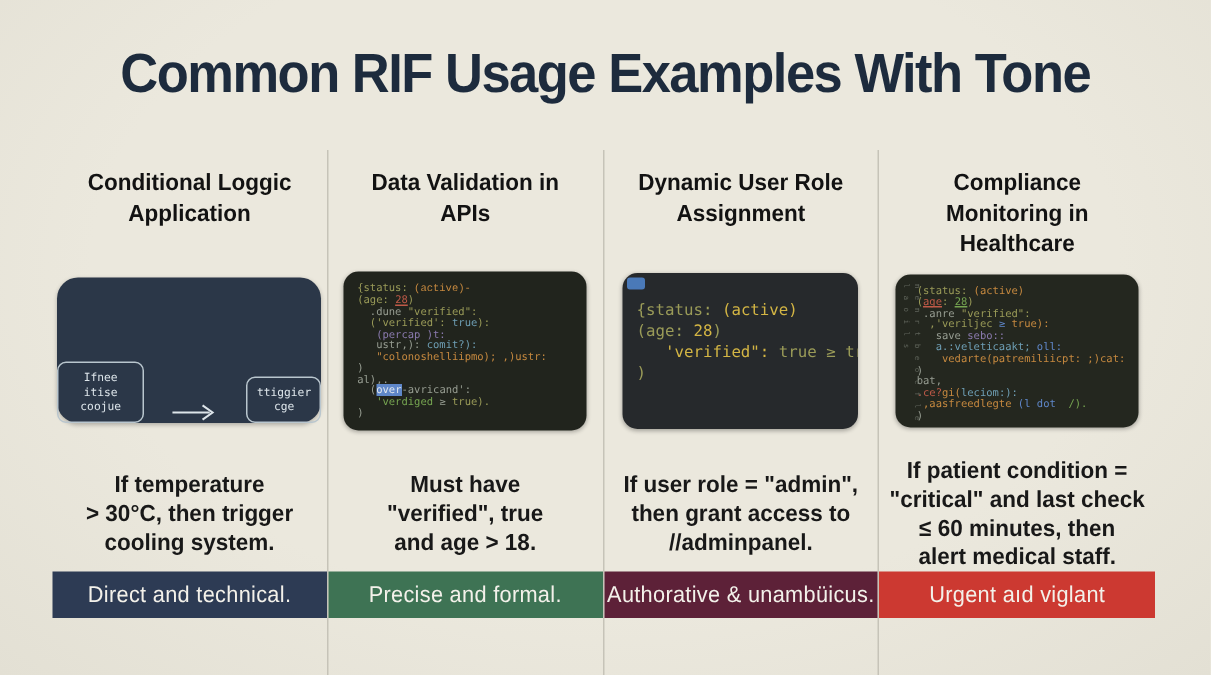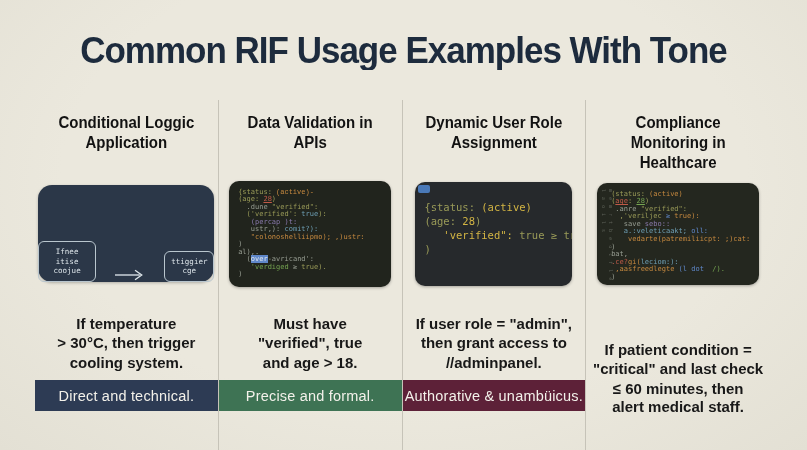--- a/index.html
+++ b/index.html
@@ -189,16 +189,19 @@
             <div class="code-line"><span style="color: rgb(198, 137, 63); margin-top: 24px;"> ,aasfreedlegte </span><span style="color: rgb(95, 135, 201);">(l dot</span><span style="color: rgb(118, 165, 81);">  /).</span></div>
             <div class="code-line"><span style="color: rgb(151, 157, 146);">)</span></div>
           </div>
       </div>
       <div class="desc-zone">
         <p class="desc">If patient condition =
 "critical" and last check
 ≤ 60 minutes, then
 alert medical staff.</p>
       </div>
+      <div class="tone-bar" style="background: rgb(204, 57, 49);">
+        <span class="tone-label">Urgent aıd viglant</span>
+      </div>
     </section>
 
   </div>
 </div>
 
 </body></html>

